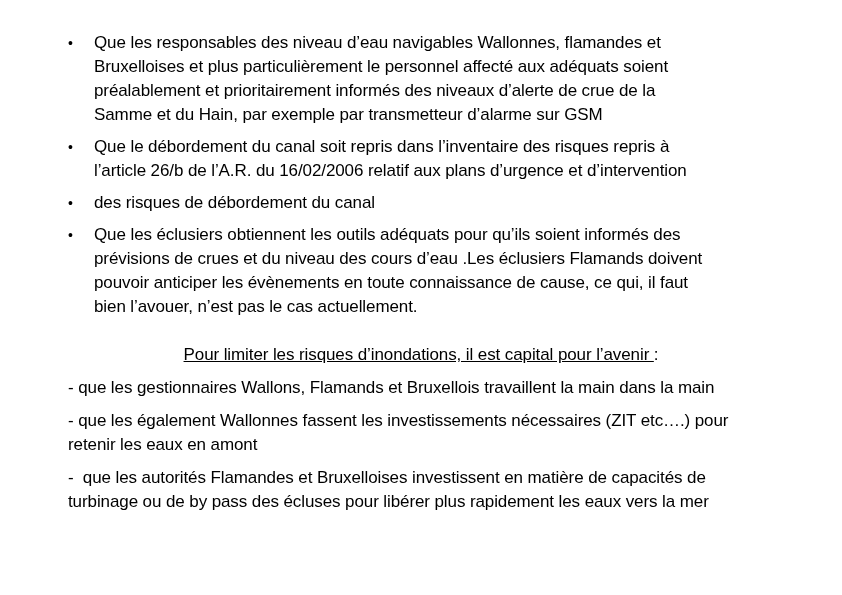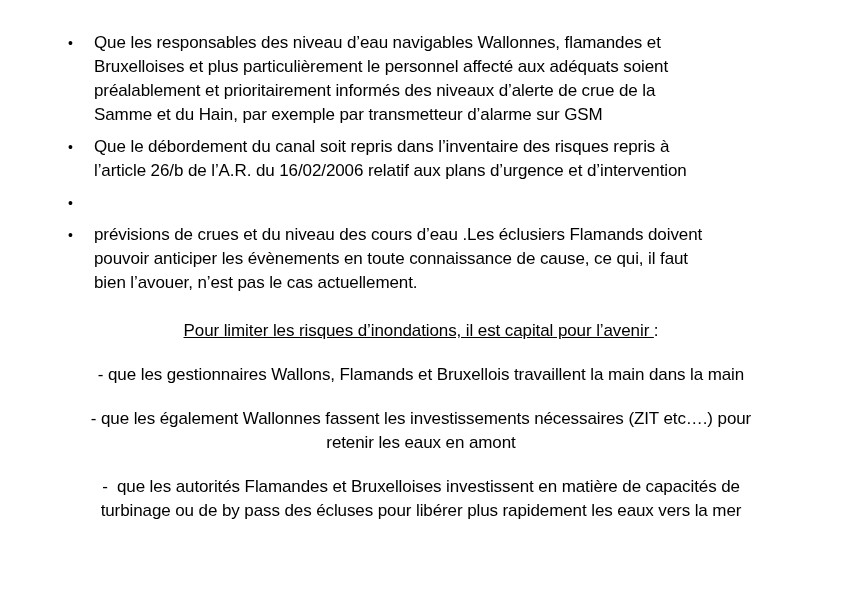--- a/index.html
+++ b/index.html
@@ -21,21 +21,21 @@
     left: 68px;
     top: 31px;
     width: 706px;
     font-size: 17px;
     line-height: 24px;
     letter-spacing: -0.1px;
   }
   .block { margin: 0; }
   .block.bullet { display: flex; margin-top: 8px; }
   .block.heading { text-align: center; margin-top: 24px; white-space: pre; }
-  .block.paragraph { margin-top: 20px; text-align: center; }
+  .block.paragraph { margin-top: 9px; }
   .block:first-child { margin-top: 0; }
   .marker {
     flex: 0 0 26px;
     width: 26px;
     font-size: 14px;
     line-height: 24px;
   }
   .btext { flex: 1 1 auto; }
   .line { white-space: pre; }
   .underlined { text-decoration: underline; }
@@ -57,25 +57,27 @@
       <div class="block bullet">
         <span class="marker">•</span>
         <span class="btext">
           <div class="line">Que le débordement du canal soit repris dans l’inventaire des risques repris à</div>
           <div class="line">l’article 26/b de l’A.R. du 16/02/2006 relatif aux plans d’urgence et d’intervention</div>
         </span>
       </div>
       <div class="block bullet">
         <span class="marker">•</span>
         <span class="btext">
+          <div class="line">des risques de débordement du canal</div>
         </span>
       </div>
       <div class="block bullet">
         <span class="marker">•</span>
         <span class="btext">
+          <div class="line">Que les éclusiers obtiennent les outils adéquats pour qu’ils soient informés des</div>
           <div class="line">prévisions de crues et du niveau des cours d’eau .Les éclusiers Flamands doivent</div>
           <div class="line">pouvoir anticiper les évènements en toute connaissance de cause, ce qui, il faut</div>
           <div class="line">bien l’avouer, n’est pas le cas actuellement.</div>
         </span>
       </div>
       <div class="block heading"><span class="underlined">Pour limiter les risques d’inondations, il est capital pour l’avenir </span><span>:</span></div>
       <div class="block paragraph">
         <div class="line">- que les gestionnaires Wallons, Flamands et Bruxellois travaillent la main dans la main</div>
       </div>
       <div class="block paragraph">

